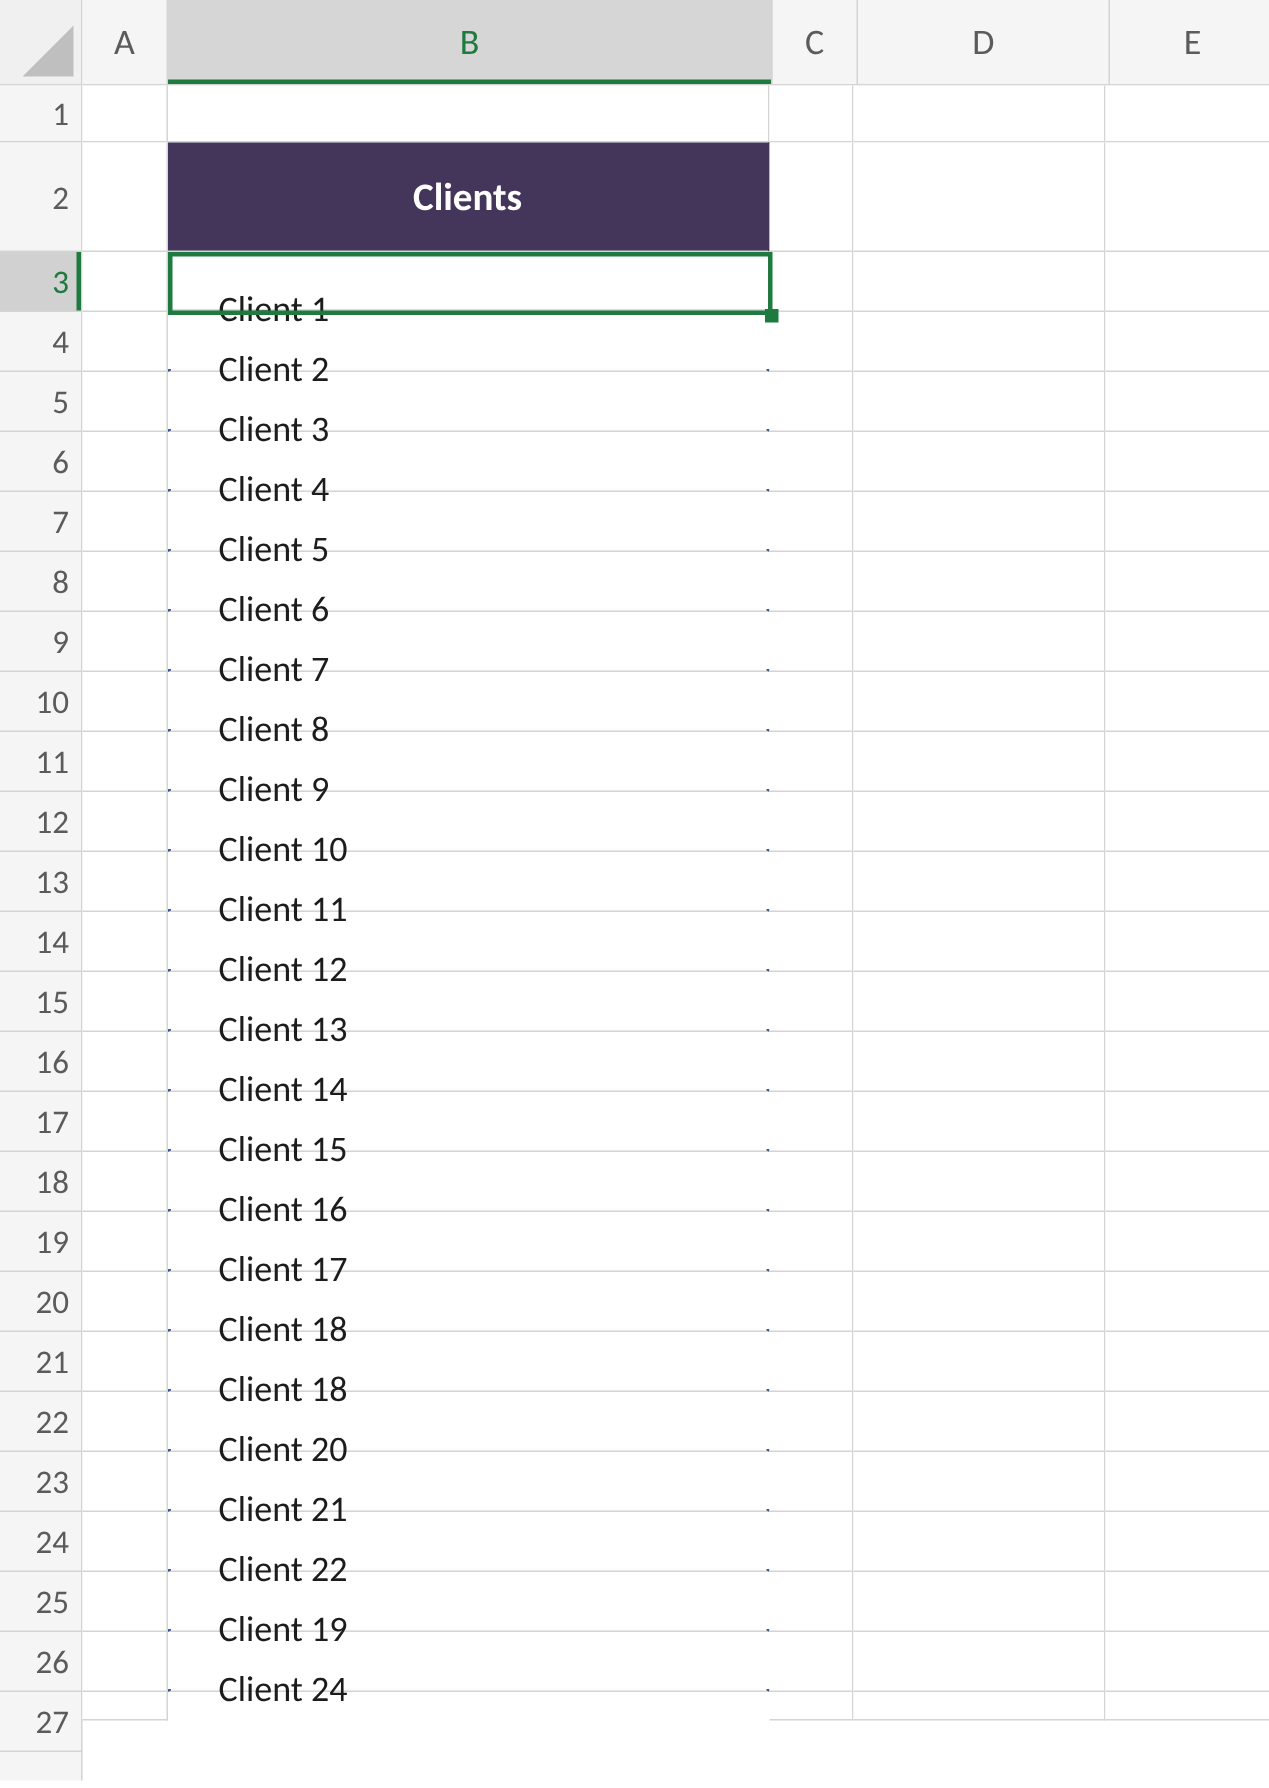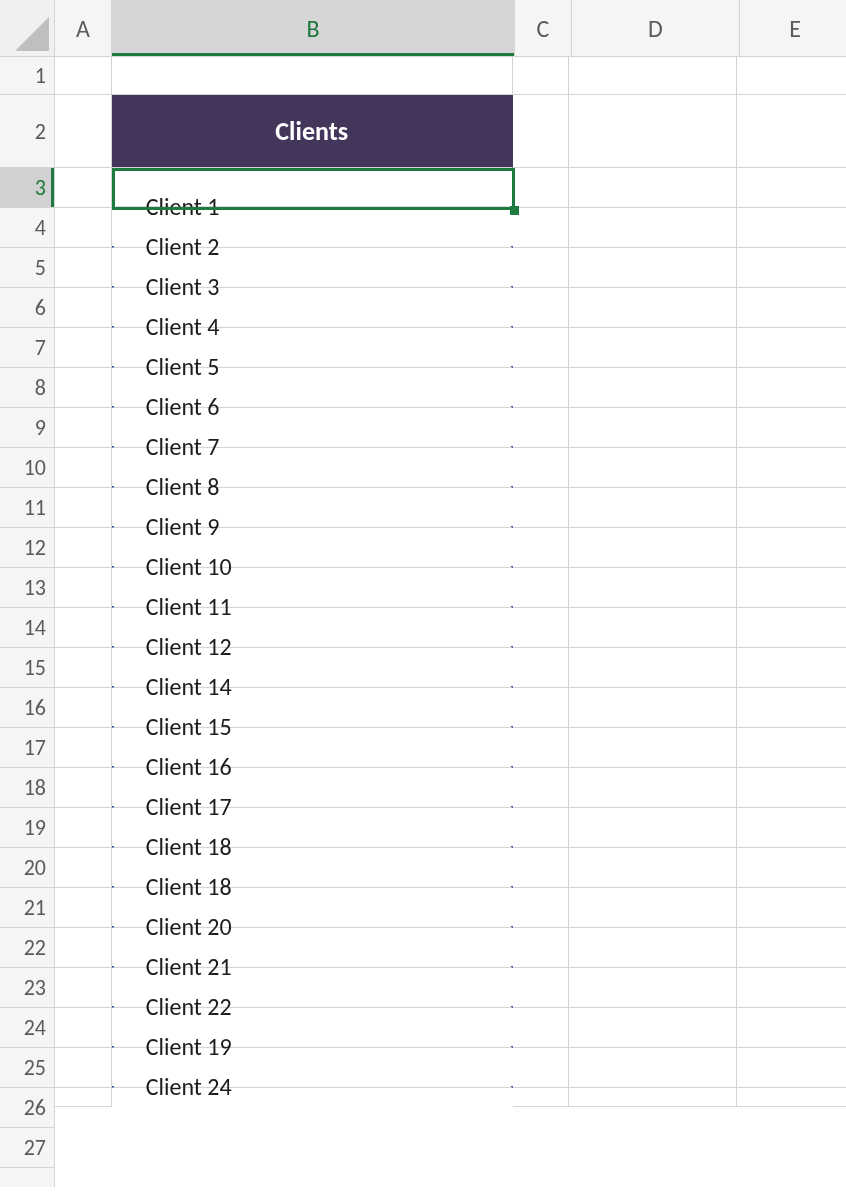--- a/index.html
+++ b/index.html
@@ -343,20 +343,27 @@
     </div>
     <div class="row">
       <div class="cell col-A"></div>
       <div class="cell col-B table-body">Client 12</div>
       <div class="cell col-C"></div>
       <div class="cell col-D"></div>
       <div class="cell col-E"></div>
     </div>
     <div class="row">
       <div class="cell col-A"></div>
+      <div class="cell col-B table-body">Client 13</div>
+      <div class="cell col-C"></div>
+      <div class="cell col-D"></div>
+      <div class="cell col-E"></div>
+    </div>
+    <div class="row">
+      <div class="cell col-A"></div>
       <div class="cell col-B table-body">Client 14</div>
       <div class="cell col-C"></div>
       <div class="cell col-D"></div>
       <div class="cell col-E"></div>
     </div>
     <div class="row">
       <div class="cell col-A"></div>
       <div class="cell col-B table-body">Client 15</div>
       <div class="cell col-C"></div>
       <div class="cell col-D"></div>

